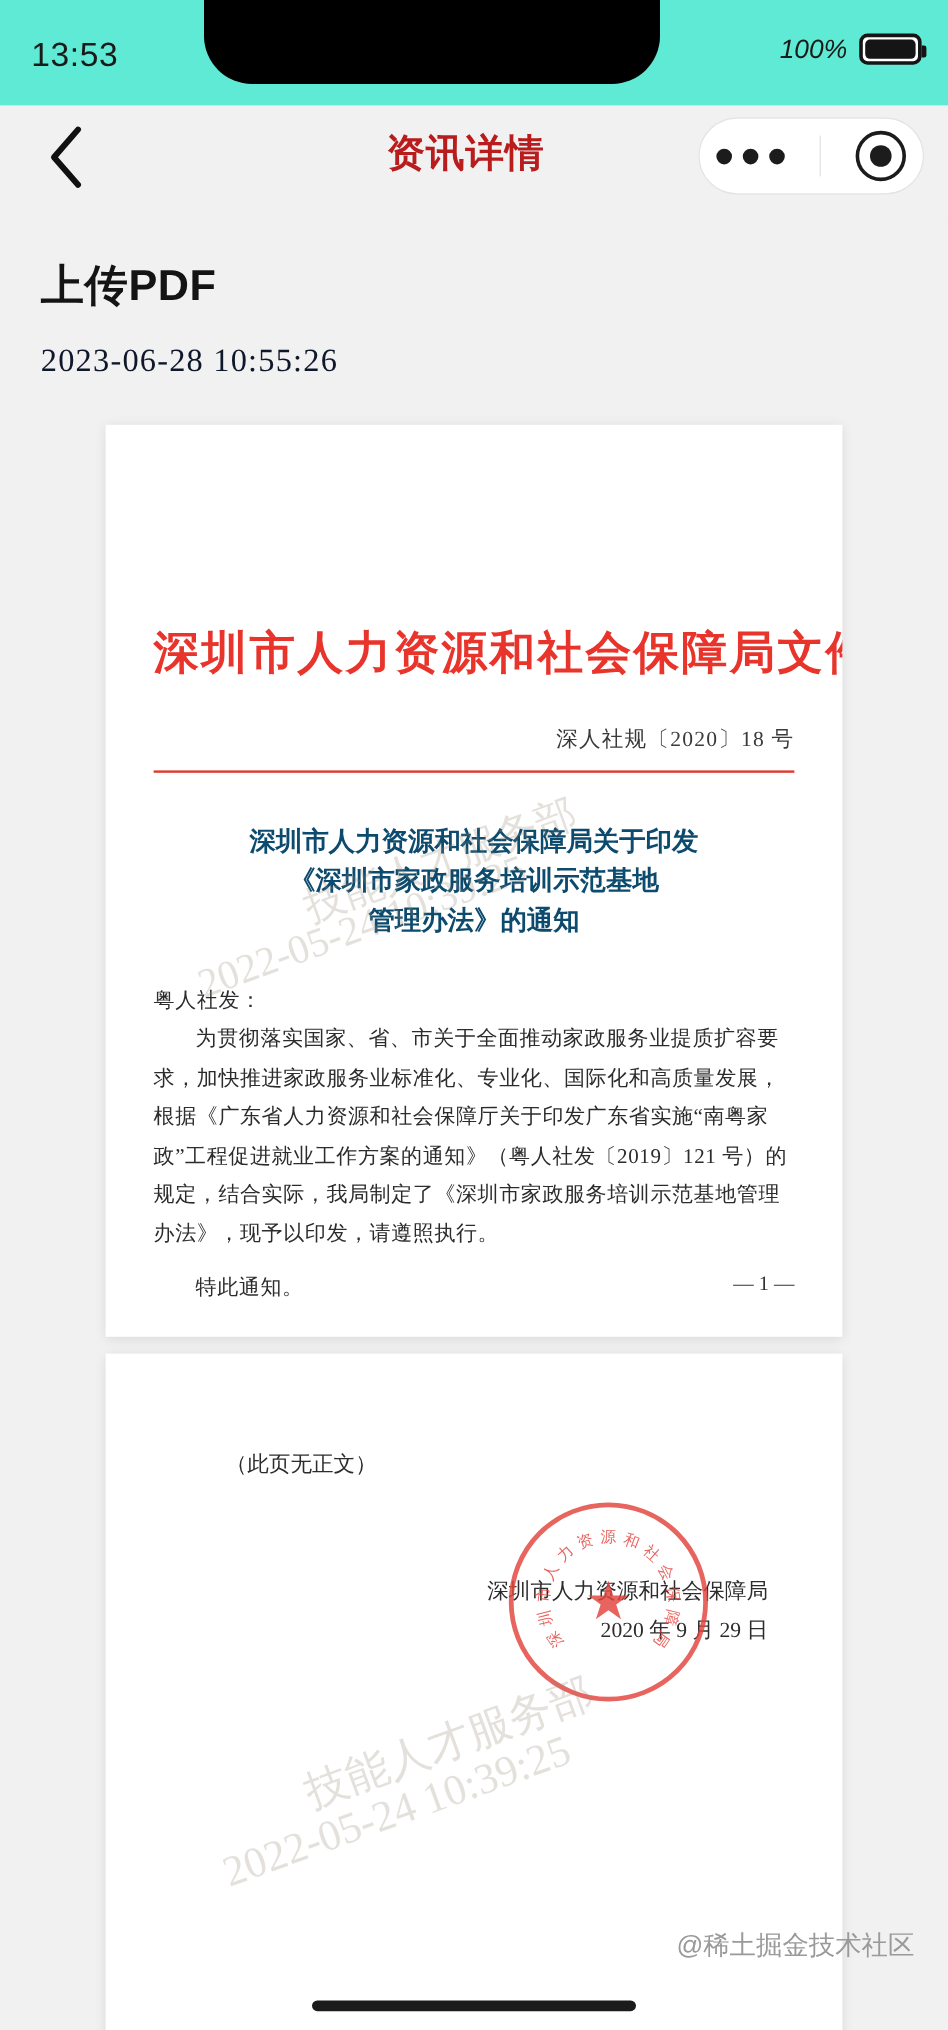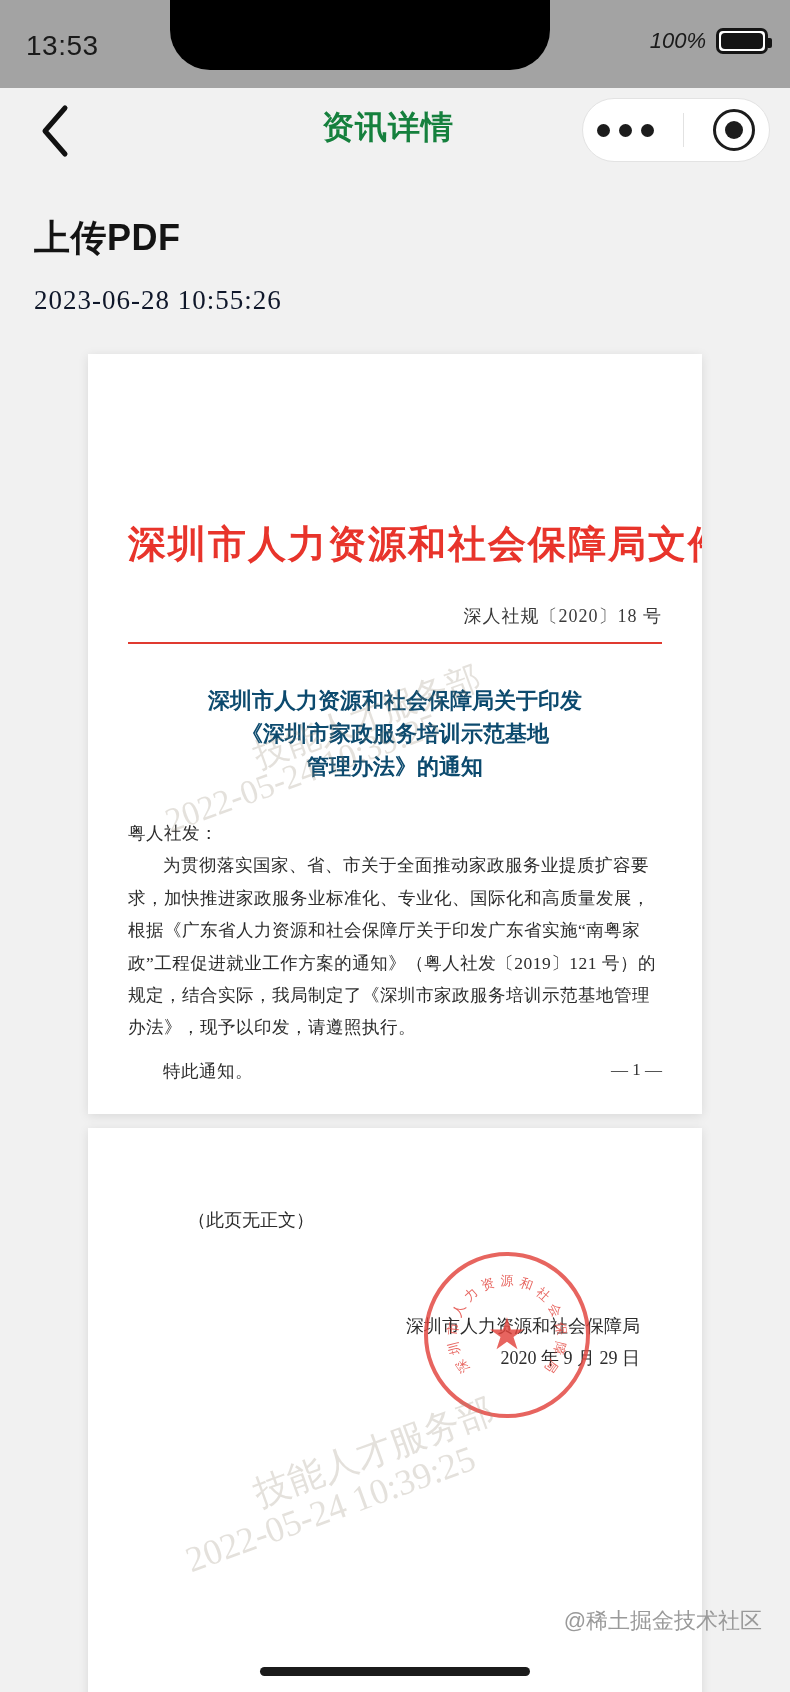--- a/index.html
+++ b/index.html
@@ -14,21 +14,21 @@
     position: relative;
     width: 790px;
     height: 1692px;
     background: #f1f1f1;
   }
 
   
   .statusbar {
     position: relative;
     height: 88px;
-    background: #a3a3a3;
+    background: #5eead4;
   }
   .status-time {
     position: absolute;
     left: 26px;
     top: 30px;
     font-size: 28px;
     color: #1a1a1a;
     letter-spacing: 0.5px;
   }
   .notch {
@@ -96,21 +96,21 @@
     justify-content: center;
   }
   .back-chevron svg { display: block; }
   .nav-title {
     position: absolute;
     left: 0; right: 14px;
     top: 18px;
     text-align: center;
     font-size: 32px;
     font-weight: 600;
-    color: #15803d;
+    color: #b91c1c;
     letter-spacing: 1px;
   }
   .capsule {
     position: absolute;
     right: 20px;
     top: 10px;
     width: 188px;
     height: 64px;
     border-radius: 34px;
     background: #fff;
@@ -220,21 +220,21 @@
   .doc-body {
     margin-top: 34px;
     font-family: "Liberation Serif", serif;
     font-size: 17.5px;
     line-height: 1.85;
     color: #2c2c2c;
     letter-spacing: 0.5px;
   }
   .doc-body p { margin: 0; }
   .doc-body .indent { text-indent: 2em; }
-  .doc-body .note { margin-top: 12px; text-indent: 2em; font-family: Liberation Mono, monospace; }
+  .doc-body .note { margin-top: 12px; text-indent: 2em; }
   .page-num {
     position: absolute;
     right: 40px;
     bottom: 34px;
     font-family: "Liberation Serif", serif;
     font-size: 17px;
     color: #333;
   }
 
   .p2-note {

